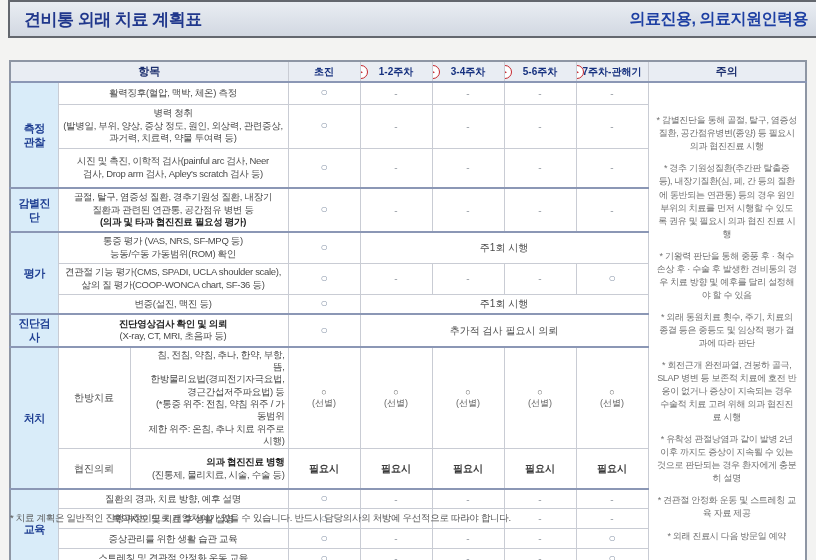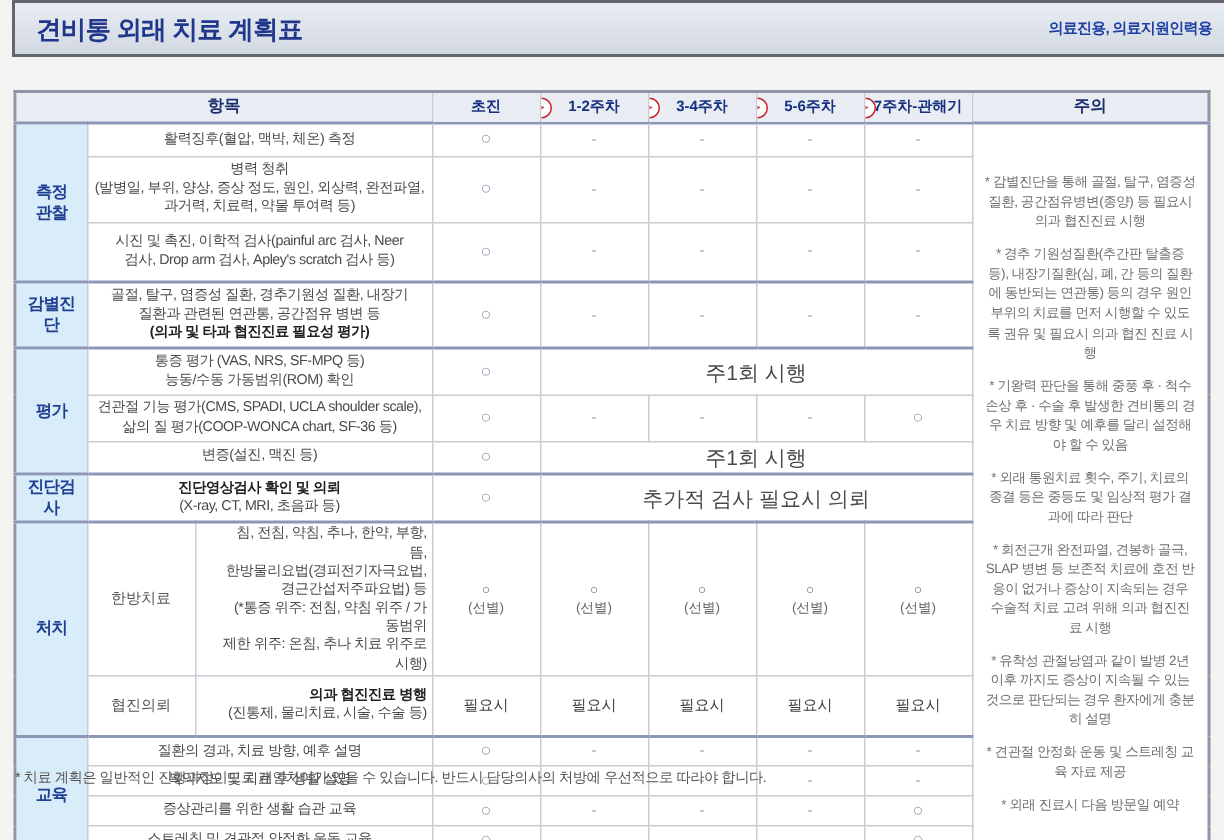--- a/index.html
+++ b/index.html
@@ -10,21 +10,21 @@
     position:relative;
   }
   .titlebar {
     position:absolute; left:8px; top:0; width:816px; height:38px;
     background:linear-gradient(#e9edf3,#d2d8e2);
     border:2px solid #63676e;
     display:flex; align-items:center; justify-content:space-between;
     padding:0 14px;
   }
   .title { font-size:17px; font-weight:bold; color:#20378c; letter-spacing:-0.5px; }
-  .audience { font-size:10px; font-weight:bold; color:#1d3fa3; letter-spacing:-0.5px; }
+  .audience { font-size:16px; font-weight:bold; color:#1d3fa3; letter-spacing:-0.5px; }
 
   table.plan {
     position:absolute; left:9px; top:60px;
     width:798px; border-collapse:collapse; table-layout:fixed;
     background:#fff;
     border:2px solid #8e96a4;
   }
   .plan th, .plan td {
     border:1px solid #c9ccd4;
     font-size:9.5px; color:#4a4a4a;
@@ -48,22 +48,22 @@
     white-space:pre-line; letter-spacing:-0.5px;
     border-bottom:2px solid #8b97b5;
   }
   td.sub { background:#fff; color:#555; font-size:10px; }
   td.item { white-space:pre-line; letter-spacing:-0.3px; }
   td.item .b, .bline { font-weight:bold; color:#222; display:block; white-space:pre-line; }
   td.left { text-align:right; padding-left:18px; }
   td.sym { color:#8a97aa; font-size:12px; }
   td.dash { color:#9aa0a8; font-size:10px; }
   td.sel { color:#666; font-size:9px; white-space:pre-line; line-height:1.25; }
-  td.need { font-weight:normal; color:#3a3a3a; font-size:10px; }
-  td.mergetxt { color:#4a4a4a; font-size:14px; }
+  td.need { font-weight:bold; color:#3a3a3a; font-size:10px; }
+  td.mergetxt { color:#4a4a4a; font-size:10px; }
   tr.sec td { border-bottom:2px solid #8b97b5; }
   td.note {
     vertical-align:middle; padding:16px 8px;
   }
   td.note p {
     font-size:9px; color:#6f6f6f; line-height:1.45; margin:0 0 9px;
     text-align:center; letter-spacing:-0.3px;
   }
   td.note p:last-child { margin-bottom:16px; }
   .footnote {
@@ -118,21 +118,21 @@
         <p>* 기왕력 판단을 통해 중풍 후 · 척수손상 후 · 수술 후 발생한 견비통의 경우 치료 방향 및 예후를 달리 설정해야 할 수 있음</p>
         <p>* 외래 통원치료 횟수, 주기, 치료의 종결 등은 중등도 및 임상적 평가 결과에 따라 판단</p>
         <p>* 회전근개 완전파열, 견봉하 골극, SLAP 병변 등 보존적 치료에 호전 반응이 없거나 증상이 지속되는 경우 수술적 치료 고려 위해 의과 협진진료 시행</p>
         <p>* 유착성 관절낭염과 같이 발병 2년 이후 까지도 증상이 지속될 수 있는 것으로 판단되는 경우 환자에게 충분히 설명</p>
         <p>* 견관절 안정화 운동 및 스트레칭 교육 자료 제공</p>
         <p>* 외래 진료시 다음 방문일 예약</p>
       </td>
     </tr>
     <tr style="height:44px">
       <td class="item" colspan="2">병력 청취
-(발병일, 부위, 양상, 증상 정도, 원인, 외상력, 완전파열,
+(발병일, 부위, 양상, 증상 정도, 원인, 외상력, 관련증상,
 과거력, 치료력, 약물 투여력 등)</td>
       <td class="sym">○</td>
       <td class="dash">-</td>
       <td class="dash">-</td>
       <td class="dash">-</td>
       <td class="dash">-</td>
     </tr>
     <tr class="sec" style="height:40px">
       <td class="item" colspan="2">시진 및 촉진, 이학적 검사(painful arc 검사, Neer
 검사, Drop arm 검사, Apley's scratch 검사 등)</td>

